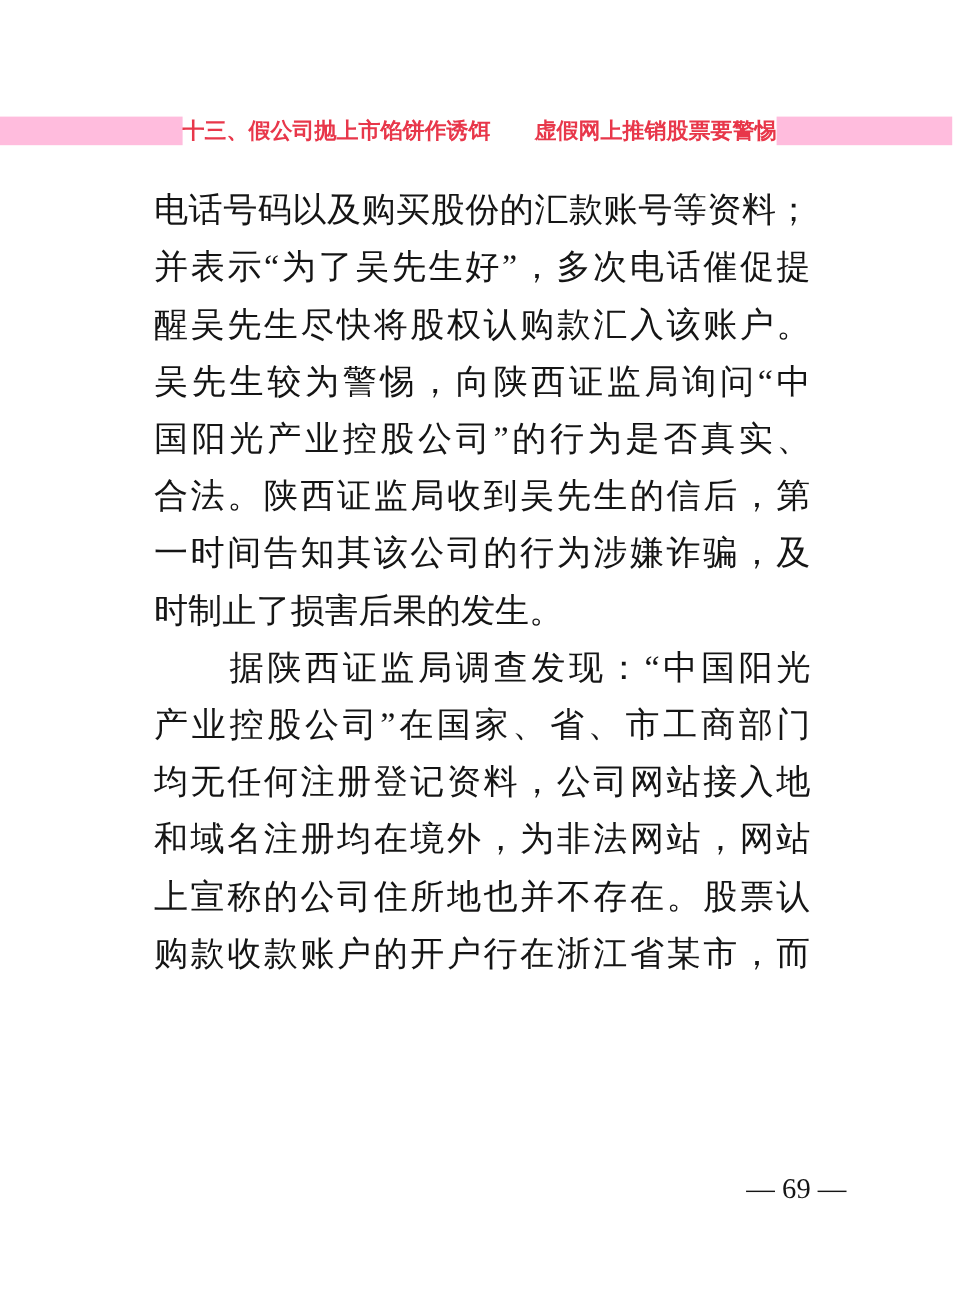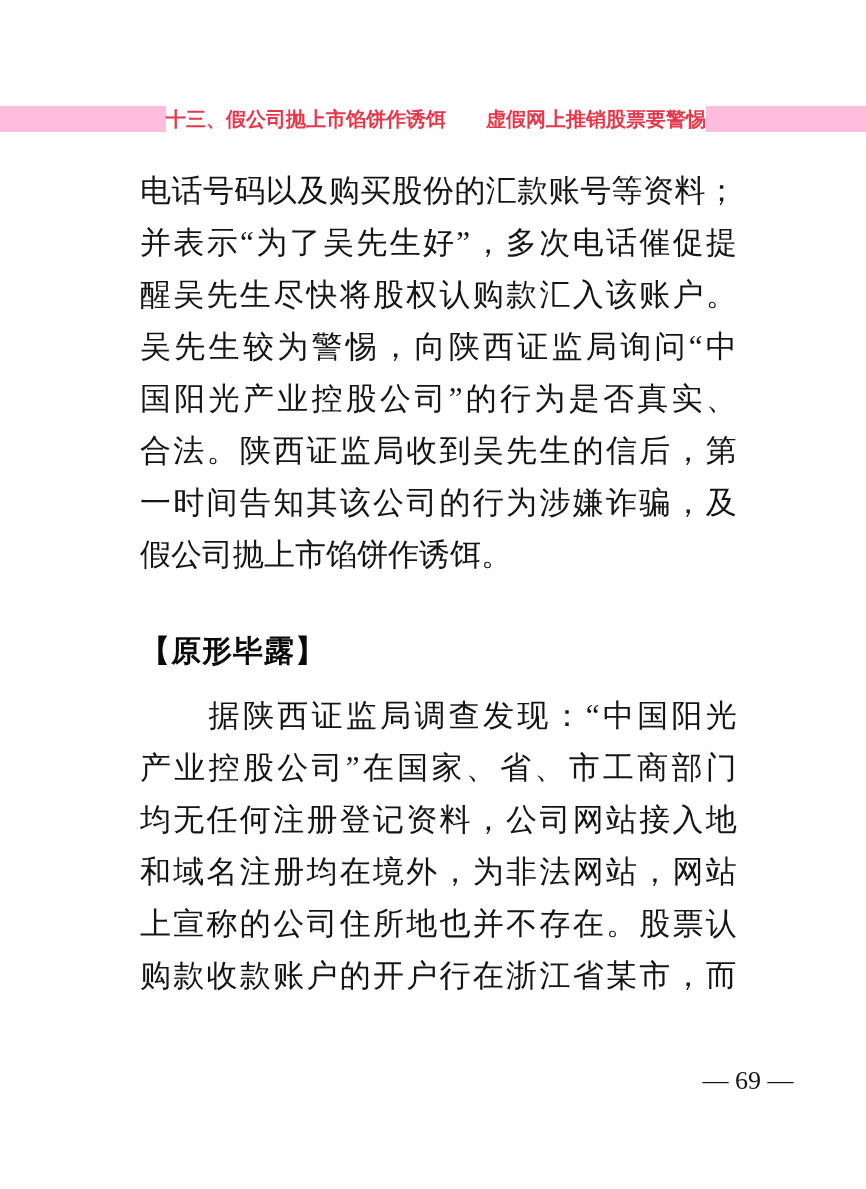--- a/index.html
+++ b/index.html
@@ -74,21 +74,21 @@
     font-weight: 700;
     font-size: 30px;
     color: #0a0a0a;
     letter-spacing: 1px;
   }
 
   
   .page-number {
     position: absolute;
     top: 1066px;
-    left: 648px;
+    left: 624px;
     width: 200px;
     text-align: center;
     font-size: 26px;
     line-height: 30px;
     color: #151515;
     white-space: pre;
   }
 </style>
 </head>
 <body>
@@ -238,23 +238,22 @@
           <span>的</span>
           <span>行</span>
           <span>为</span>
           <span>涉</span>
           <span>嫌</span>
           <span>诈</span>
           <span>骗</span>
           <span>，</span>
           <span>及</span>
         </div>
-        <div class="line">假公司抛上市馅饼作诱饵。</div>
+        <div class="line">时制止了损害后果的发生。</div>
       </div>
-    <div class="section-heading">【原形毕露】</div>
     <div class="paragraph" id="para2">
         <div class="line justified">
           <span>　</span>
           <span>　</span>
           <span>据</span>
           <span>陕</span>
           <span>西</span>
           <span>证</span>
           <span>监</span>
           <span>局</span>

